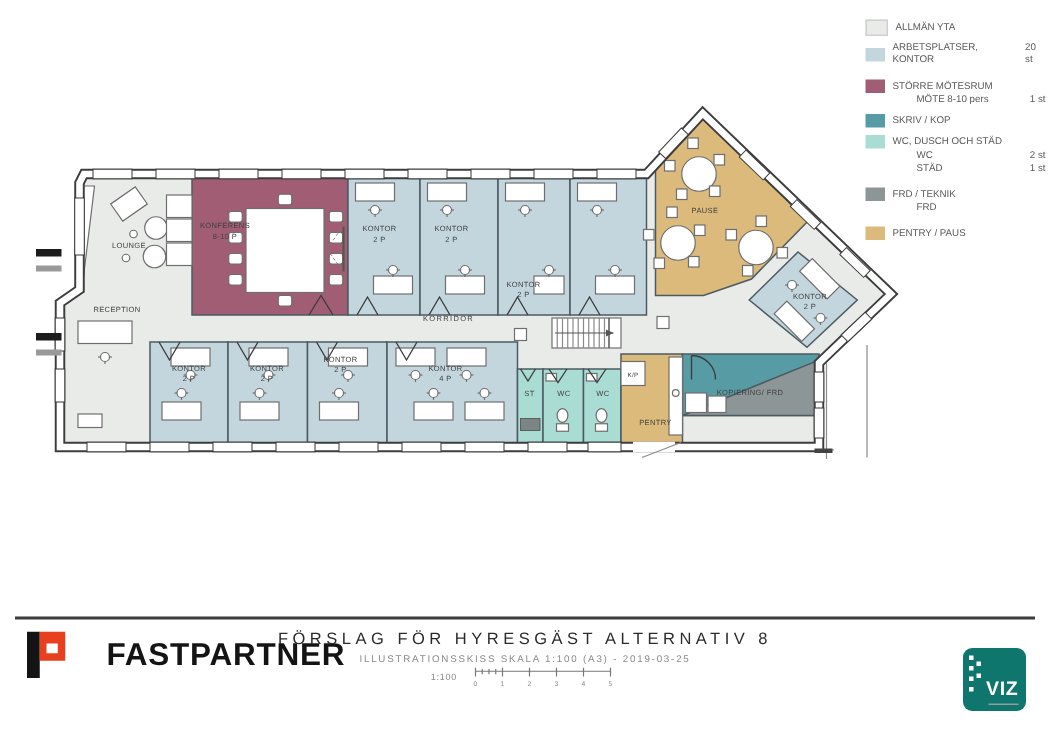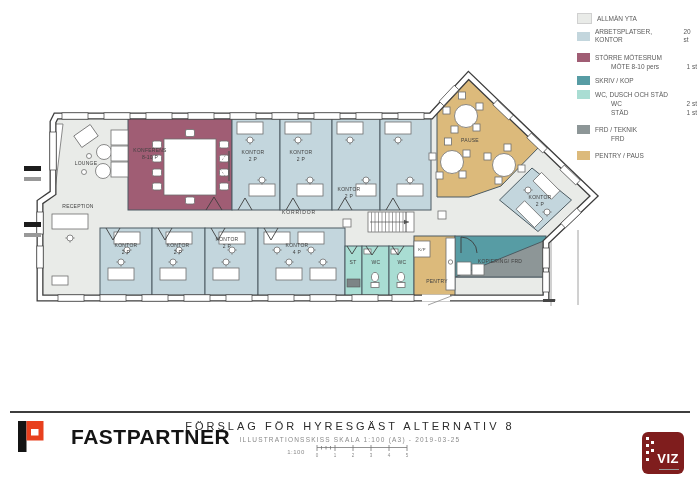--- a/index.html
+++ b/index.html
@@ -43,21 +43,21 @@
   #sep{position:absolute;left:10px;right:10px;top:411px;height:2px;background:var(--wall);}
   #titles{position:absolute;left:0;right:0;top:420px;text-align:center;color:#333;}
   #t1{font-size:11px;letter-spacing:3px;color:#2b2b2b;}
   #t2{font-size:10px;letter-spacing:2.2px;margin-top:3px;color:#2b2b2b;}
   #t3{font-size:6.5px;letter-spacing:1.2px;margin-top:4px;color:#8a8a8a;}
   #scalebar{margin-top:2px;display:flex;justify-content:center;align-items:center;gap:8px;color:#8a8a8a;}
   #scalebar .sl{font-size:6px;letter-spacing:.5px;}
   
   #fp-logo{position:absolute;left:18px;top:421px;display:flex;align-items:center;gap:6px;}
   #fp-name{font-size:21px;font-weight:bold;color:#141414;letter-spacing:.5px;margin-left:20px;}
-  #viz-logo{position:absolute;left:642px;top:432px;width:42px;height:42px;background:#7f1d1d;border-radius:6px;}
+  #viz-logo{position:absolute;left:642px;top:432px;width:42px;height:42px;background:#0f766e;border-radius:6px;}
   #viz-logo .sq{position:absolute;background:#fff;width:3px;height:3px;}
   #viz-text{position:absolute;right:5px;bottom:8px;color:#fff;font-size:13px;font-weight:bold;letter-spacing:.5px;}
   #viz-line{position:absolute;right:5px;bottom:4px;width:20px;height:1.5px;background:#9a9a9a;}
 </style>
 </head>
 <body>
 
 <svg id="plan" width="700" height="495" viewBox="0 0 700 495">
   <defs>
     <g id="ch">

